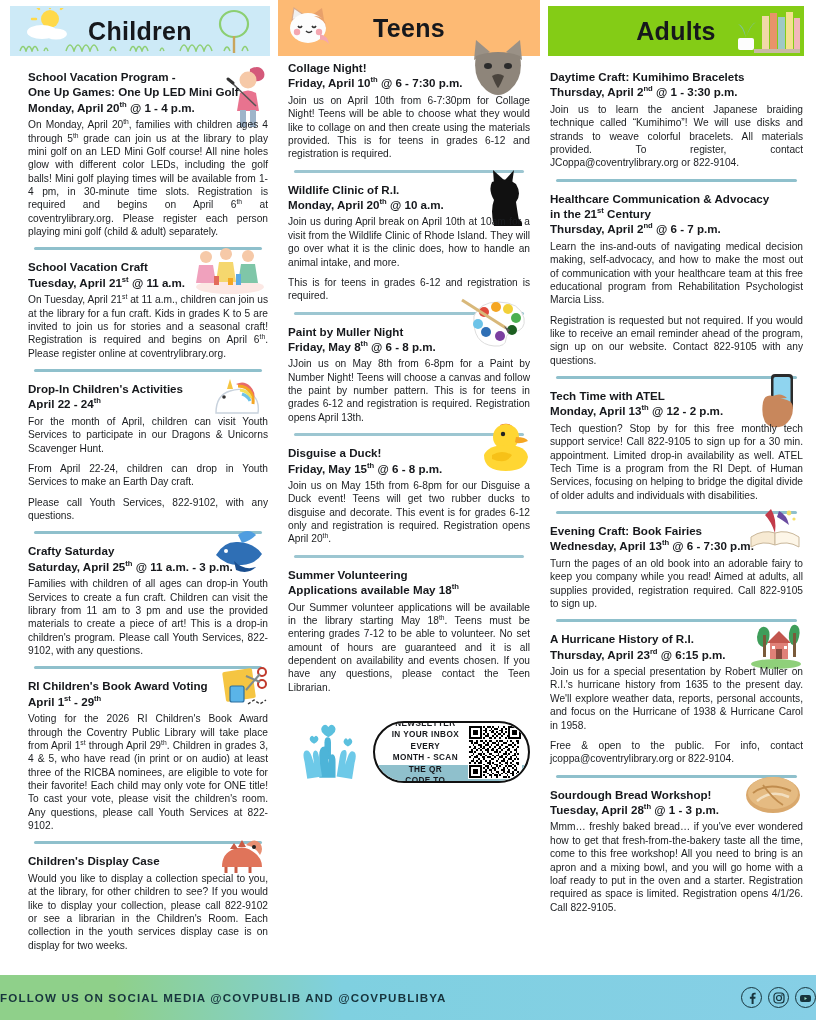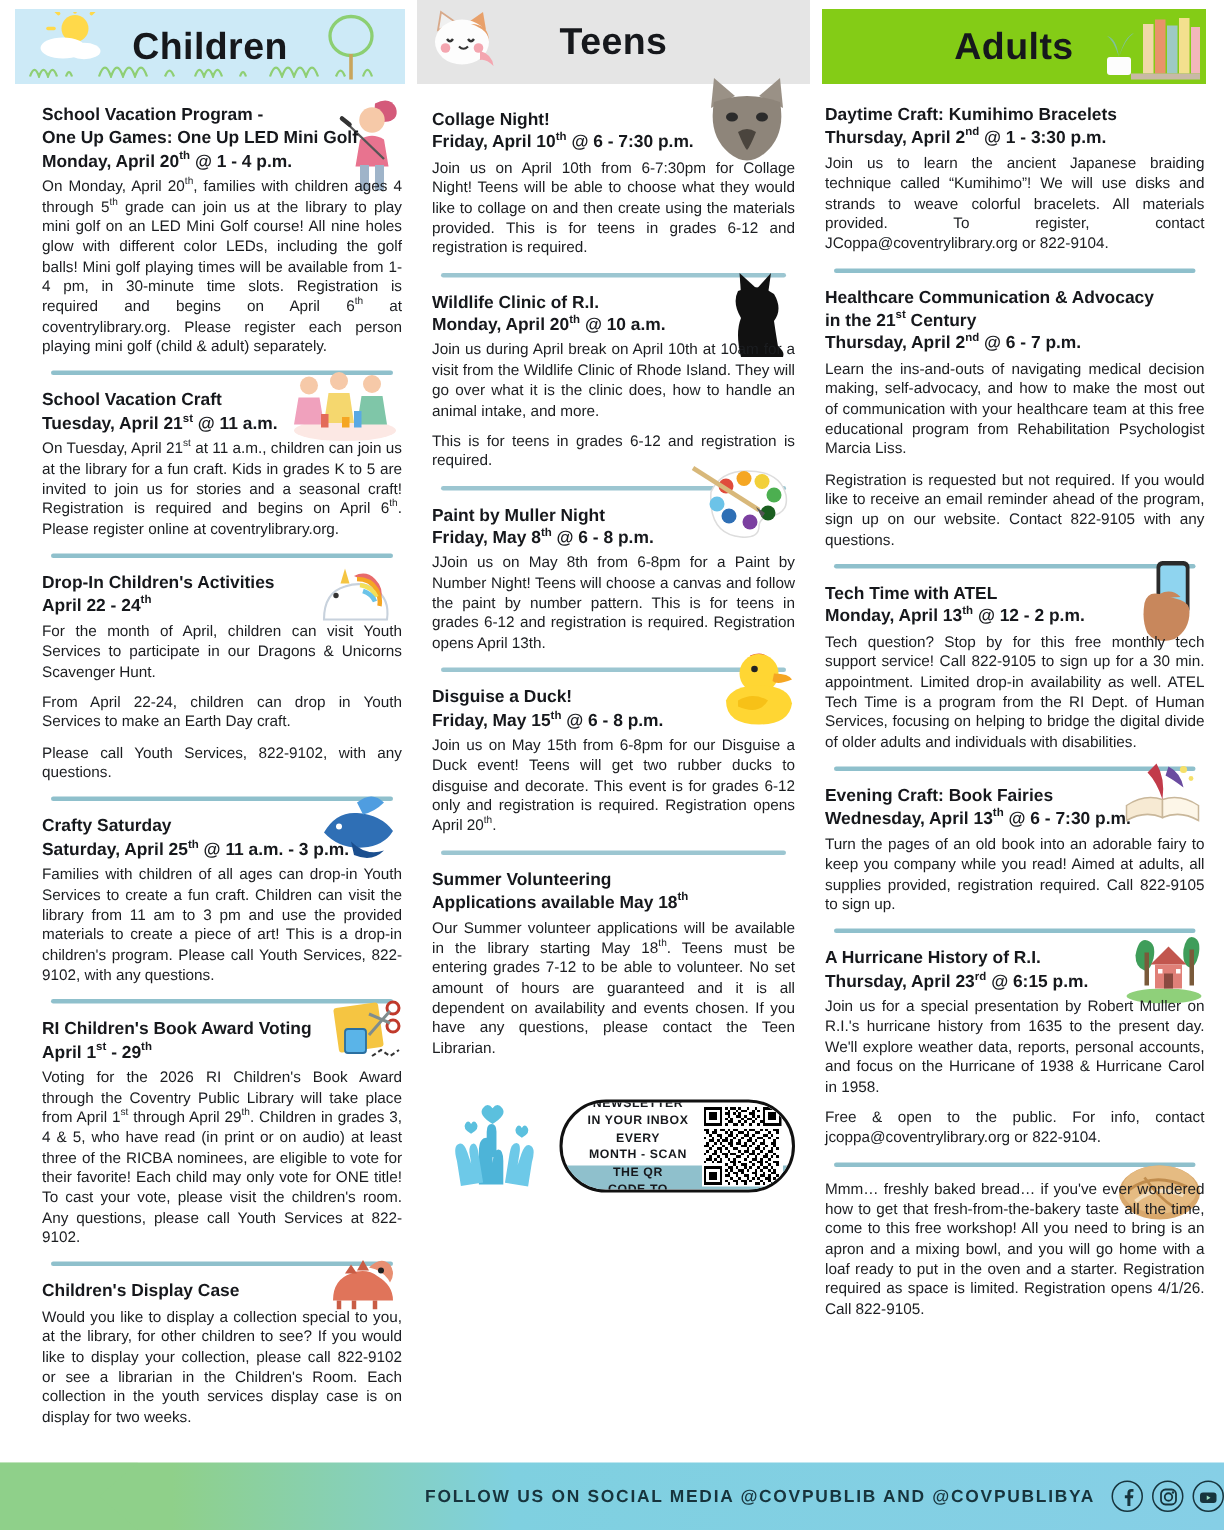--- a/index.html
+++ b/index.html
@@ -42,21 +42,21 @@
     display: flex;
     align-items: center;
     justify-content: center;
     overflow: hidden;
   }
   .banner-children {
     background: #cdeaf7;
     margin: 6px 8px 0 10px;
   }
   .banner-teens {
-    background: #e5e5e5;
+    background: #fdba74;
     margin: 0;
     height: 56px;
   }
   .banner-adults {
     background: #84cc16;
     margin: 6px 12px 0 8px;
   }
   .banner-title {
     font-size: 25px;
     font-weight: bold;
@@ -164,21 +164,21 @@
   }
 
   
   .footer {
     position: absolute;
     left: 0; bottom: 0;
     width: 816px; height: 45px;
     background: linear-gradient(90deg, #8fd08a 0%, #8fd08a 14%, #7fd0e0 42%, #86cfe6 100%);
     display: flex;
     align-items: center;
-    justify-content: flex-end;
+    justify-content: space-between;
     gap: 11px;
   }
   .footer::before {
     content: "";
     position: absolute;
     left: 0; top: 0; bottom: 0; width: 92px;
     background: #8fd08a;
     clip-path: polygon(0 0, 100% 0, 72% 50%, 100% 100%, 0 100%);
   }
   .footer-text {
@@ -364,21 +364,21 @@
           <path d="M14 22 q2 3 4 0" stroke="#333" stroke-width="1.6" fill="none"></path>
           <path d="M28 22 q2 3 4 0" stroke="#333" stroke-width="1.6" fill="none"></path>
           <circle cx="13" cy="28" r="3.2" fill="#f4a6b0"></circle>
           <circle cx="35" cy="28" r="3.2" fill="#f4a6b0"></circle>
           <path d="M22 27 q3 3 6 0" stroke="#333" stroke-width="1.4" fill="none"></path>
           <path d="M36 30 q8 2 9 10 q-5 -5 -9 -4z" fill="#f4a6b0"></path>
         </svg>
         <span class="banner-title">Teens</span>
       </div>
 
-      <div class="col-body" style="padding-top:16px;">
+      <div class="col-body" style="padding-top:4px;">
 
         <div class="article">
           <svg class="art-img" width="64" height="62" viewBox="0 0 64 62" style="top:-22px">
             <path d="M8 22 l2 -20 l14 12 z" fill="#9a9186"></path>
             <path d="M56 22 l-2 -20 l-14 12 z" fill="#9a9186"></path>
             <path d="M10 18 q22 -8 44 0 q4 22 -10 34 q-12 10 -24 0 q-14 -12 -10 -34z" fill="#8e857a"></path>
             <ellipse cx="22" cy="28" rx="4" ry="3" fill="#2b2b2b"></ellipse>
             <ellipse cx="42" cy="28" rx="4" ry="3" fill="#2b2b2b"></ellipse>
             <path d="M26 38 q6 -4 12 0 q-4 10 -6 12 q-2 -2 -6 -12z" fill="#4a443d"></path>
           </svg>
@@ -797,20 +797,24 @@
         <div class="divider"></div>
 
         <div class="article">
           <svg class="art-img" width="60" height="44" viewBox="0 0 60 44" style="top:-16px">
             <ellipse cx="30" cy="24" rx="27" ry="18" fill="#d9a86c"></ellipse>
             <ellipse cx="30" cy="22" rx="25" ry="16" fill="#e5bb82"></ellipse>
             <path d="M10 22 q16 -12 38 -2" stroke="#c08c4d" stroke-width="2" fill="none"></path>
             <path d="M14 30 q14 -12 32 -4" stroke="#f2dfc0" stroke-width="2.6" fill="none"></path>
             <path d="M20 14 q10 14 20 20" stroke="#c08c4d" stroke-width="1.8" fill="none"></path>
           </svg>
+          <div class="art-head">
+            <span class="ln">Sourdough Bread Workshop!</span>
+            <span class="ln">Tuesday, April 28<sup>th</sup> @ 1 - 3 p.m.</span>
+          </div>
           <p class="art-p">Mmm… freshly baked bread… if you've ever wondered how to get that fresh-from-the-bakery taste all the time, come to this free workshop! All you need to bring is an apron and a mixing bowl, and you will go home with a loaf ready to put in the oven and a starter. Registration required as space is limited. Registration opens 4/1/26. Call 822-9105.</p>
         </div>
 
       </div>
     </div>
 
   </div>
 
   <div class="footer">
     <span class="footer-text">FOLLOW US ON SOCIAL MEDIA @COVPUBLIB AND @COVPUBLIBYA</span>

